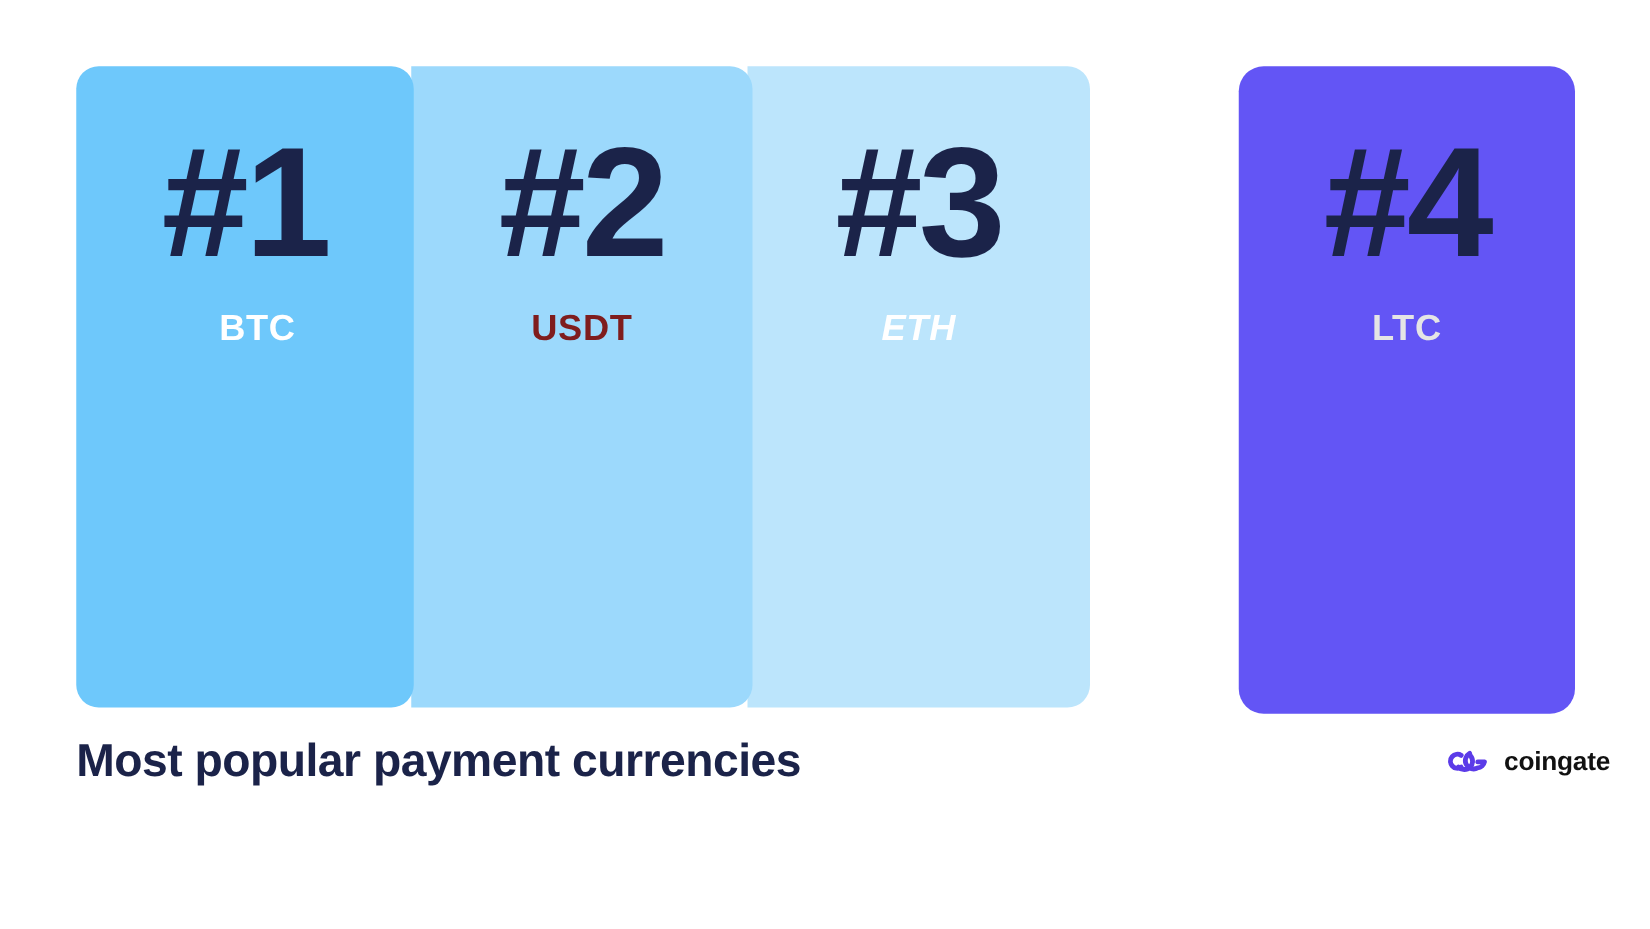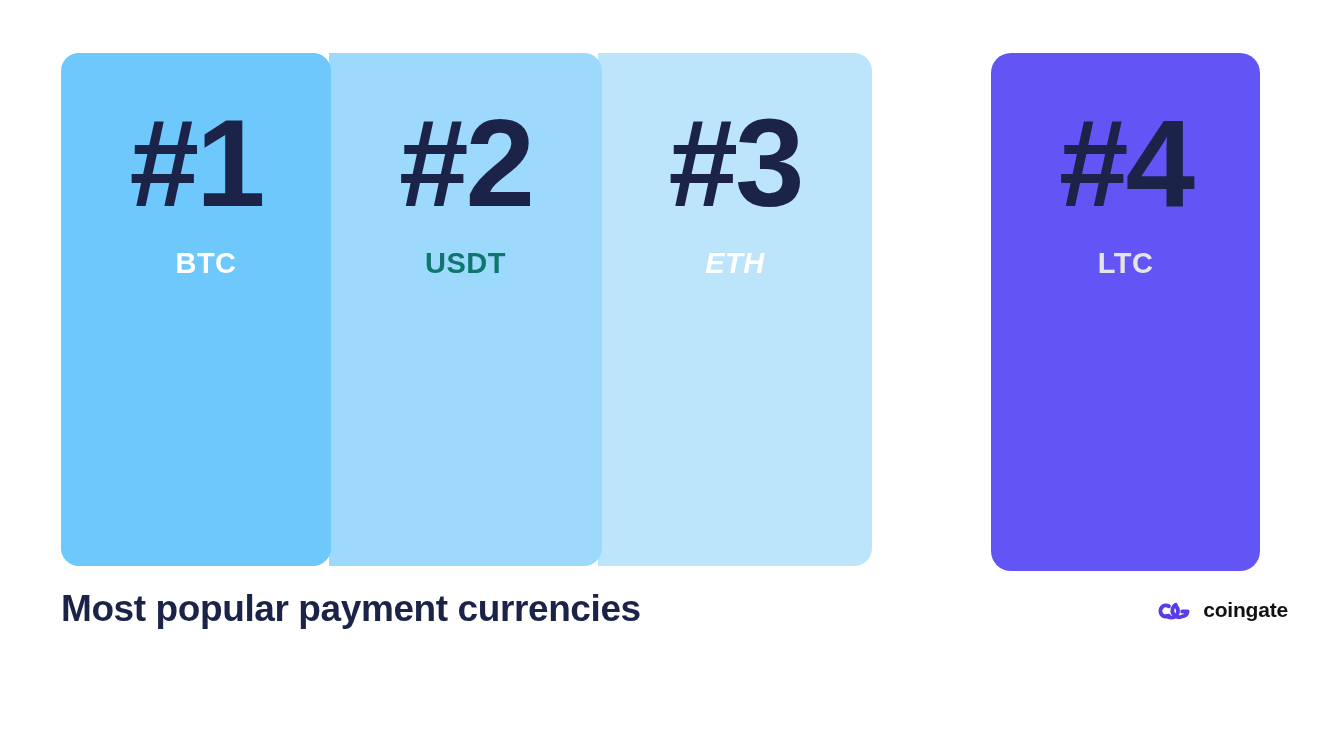--- a/index.html
+++ b/index.html
@@ -106,21 +106,21 @@
     font-weight: 700;
     letter-spacing: -0.4px;
     white-space: nowrap;
   }
 
   .brand {
     position: absolute;
     right: 60px;
     top: 18px;
     display: flex;
-    align-items: flex-end;
+    align-items: flex-start;
     gap: 11px;
   }
 
   .brand-mark {
     display: block;
     width: 38px;
     height: 22px;
   }
 
   .brand-name {
@@ -137,21 +137,21 @@
 
   <div class="rank-group">
 
     <div class="rank-card c1" style="background: rgb(110, 200, 251);">
       <div class="rank-number" style="color: rgb(27, 35, 73);">#1</div>
       <div class="rank-ticker" style="color: rgb(255, 255, 255); margin-left: 20px;">BTC</div>
     </div>
 
     <div class="rank-card c2" style="background: rgb(156, 217, 252);">
       <div class="rank-number" style="color: rgb(27, 35, 73);">#2</div>
-      <div class="rank-ticker" style="color: #0f766e;">USDT</div>
+      <div class="rank-ticker" style="color: #7f1d1d;">USDT</div>
     </div>
 
     <div class="rank-card c3" style="background: rgb(188, 229, 252);">
       <div class="rank-number" style="color: rgb(27, 35, 73);">#3</div>
       <div class="rank-ticker" style="color: rgb(255, 255, 255); font-style: italic;">ETH</div>
     </div>
 
   </div>
 
   <div class="rank-card c4" style="background: rgb(99, 85, 245);">

